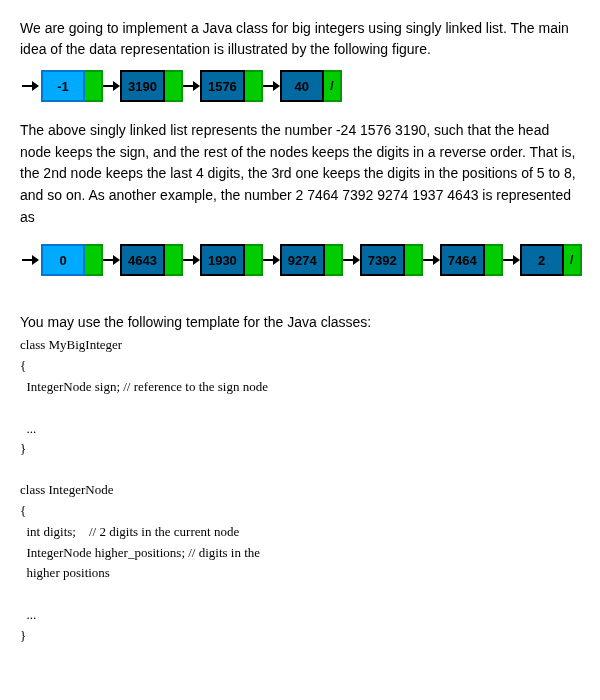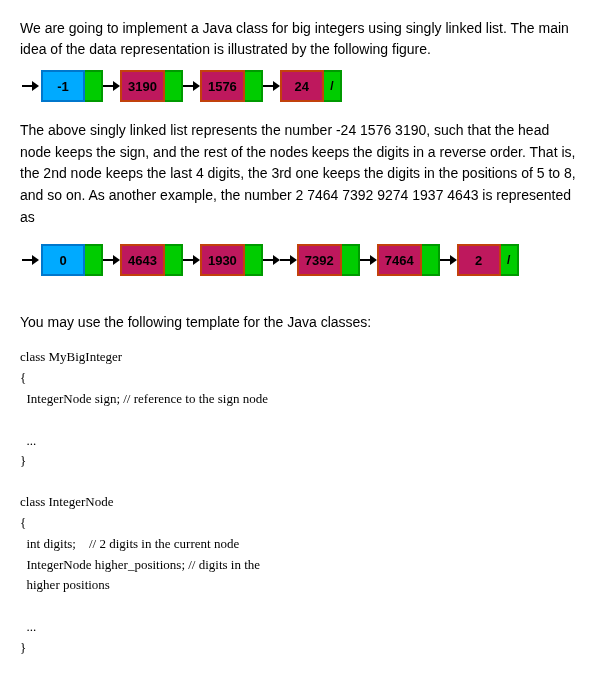--- a/index.html
+++ b/index.html
@@ -25,22 +25,22 @@
       flex-wrap: nowrap;
     }
 
     .node {
       display: flex;
       align-items: center;
       height: 32px;
     }
 
     .node-value {
-      background: #be185d;
-      border: 2px solid #c2410c;
+      background: #0369a1;
+      border: 2px solid #000000;
       display: flex;
       align-items: center;
       justify-content: center;
       height: 32px;
       min-width: 44px;
       padding: 0 6px;
       font-size: 13px;
       font-weight: bold;
     }
 
@@ -89,21 +89,21 @@
       margin: 0 2px;
     }
 
     .description-text {
       line-height: 1.55;
       margin-bottom: 16px;
     }
 
     .template-label {
       line-height: 1.5;
-      margin-bottom: 14px;
+      margin-bottom: 2px;
     }
 
     .code-block {
       font-family: Liberation Serif, serif;
       font-size: 13px;
       line-height: 1.6;
       white-space: pre;
       margin-bottom: 8px;
     }
   </style>
@@ -135,21 +135,21 @@
     </div>
     <div class="node">
       <div class="node-value">1576</div>
       <div class="node-next"></div>
     </div>
     <div style="display: flex; align-items: center;">
       <span class="horiz-line"></span>
       <span class="arrow-head"></span>
     </div>
     <div class="node">
-      <div class="node-value">24</div>
+      <div class="node-value">40</div>
       <div class="node-next slash">/</div>
     </div>
   </div>
 
 <p class="description-text">The above singly linked list represents the number -24 1576 3190, such that the head node keeps the sign, and the rest of the nodes keeps the digits in a reverse order. That is, the 2nd node keeps the last 4 digits, the 3rd one keeps the digits in the positions of 5 to 8, and so on. As another example, the number 2 7464 7392 9274 1937 4643 is represented as</p>
 
 <div class="linked-list" id="diagram2-container">
     <div class="arrow-combo">
       <span class="horiz-line"></span>
       <span class="arrow-head"></span>
@@ -170,20 +170,24 @@
       <span class="horiz-line"></span>
       <span class="arrow-head"></span>
     </div>
     <div class="node">
       <div class="node-value">1930</div>
       <div class="node-next"></div>
     </div>
     <div style="display: flex; align-items: center;">
       <span class="horiz-line"></span>
       <span class="arrow-head"></span>
+    </div>
+    <div class="node">
+      <div class="node-value">9274</div>
+      <div class="node-next"></div>
     </div>
     <div style="display: flex; align-items: center;">
       <span class="horiz-line"></span>
       <span class="arrow-head"></span>
     </div>
     <div class="node">
       <div class="node-value">7392</div>
       <div class="node-next"></div>
     </div>
     <div style="display: flex; align-items: center;">

